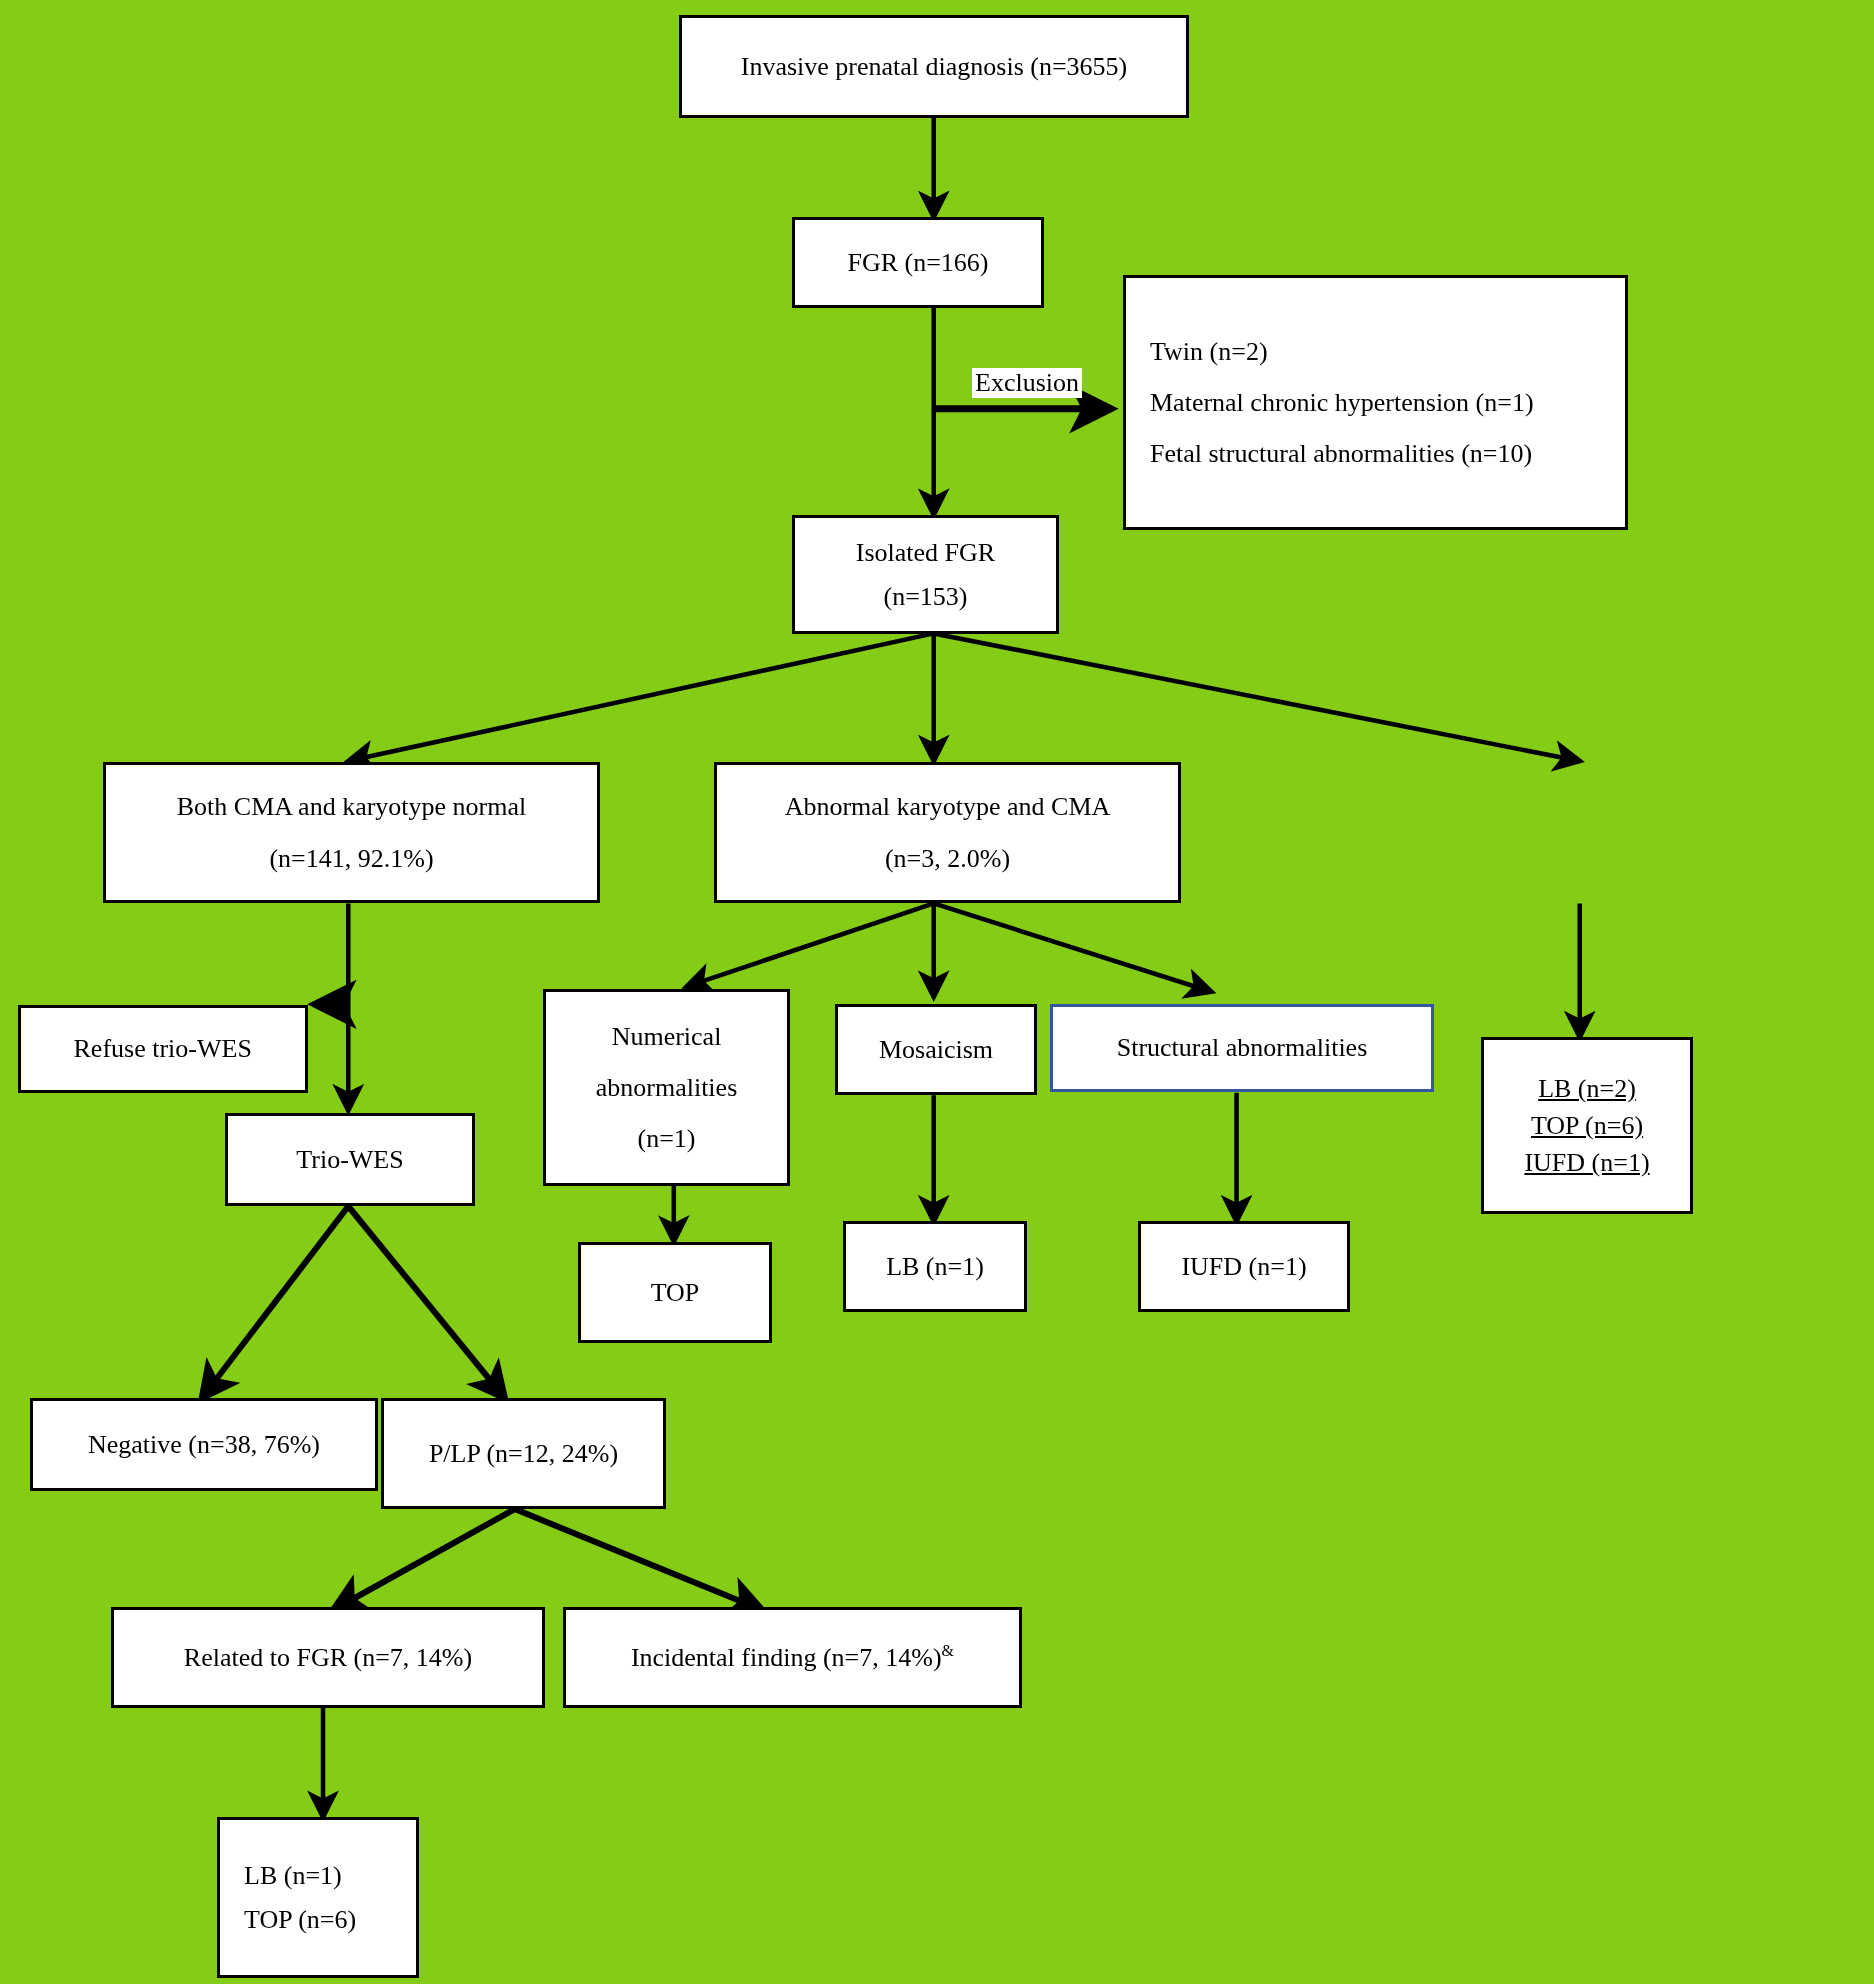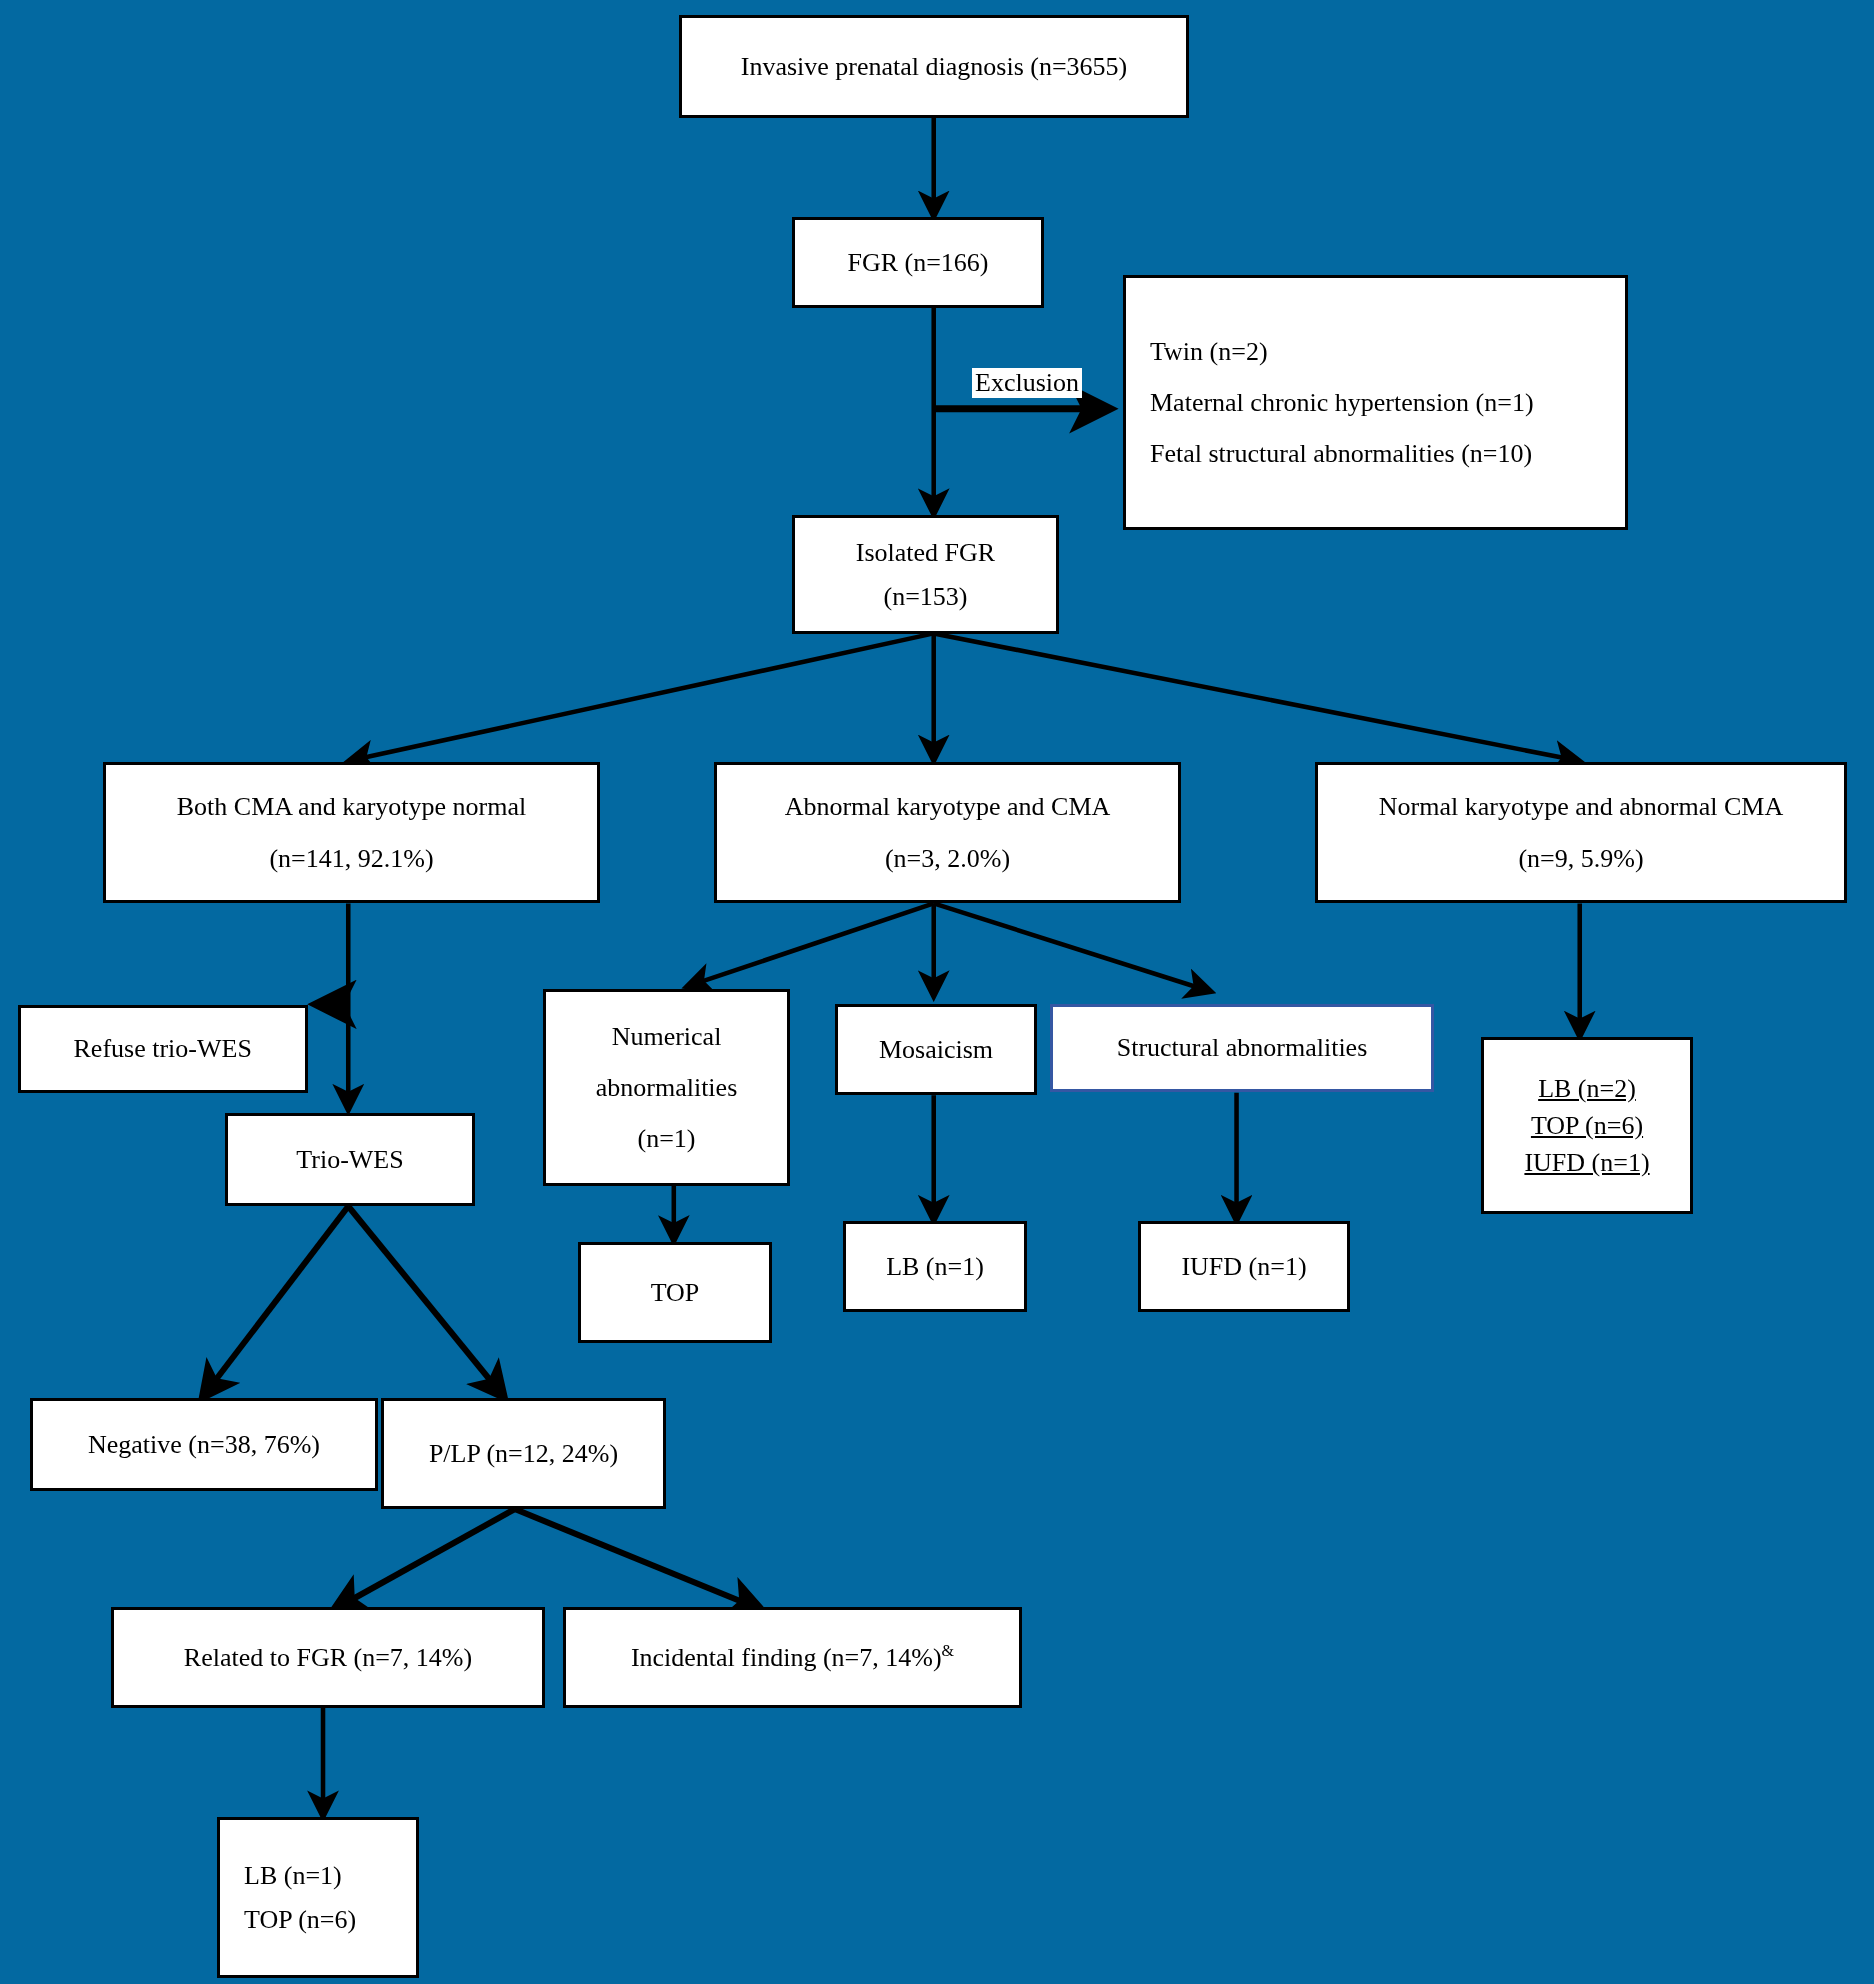--- a/index.html
+++ b/index.html
@@ -5,21 +5,21 @@
 <style>
   html, body {
     margin: 0;
     padding: 0;
     background: #ffffff;
   }
   #canvas {
     position: relative;
     width: 1875px;
     height: 1985px;
-    background: #0369a1;
+    background: #84cc16;
     font-family: "Liberation Serif", "DejaVu Serif", serif;
     overflow: hidden;
   }
   #edges {
     position: absolute;
     left: 0;
     top: 0;
     width: 1875px;
     height: 1985px;
     pointer-events: none;
@@ -147,24 +147,20 @@
   <div class="node wide-gap" style="left:103px; top:762px; width:497px; height:141px;">
     <span class="line">Both CMA and karyotype normal</span>
     <span class="line">(n=141, 92.1%)</span>
   </div>
 
   <div class="node wide-gap" style="left:714px; top:762px; width:467px; height:141px;">
     <span class="line">Abnormal karyotype and CMA</span>
     <span class="line">(n=3, 2.0%)</span>
   </div>
 
-  <div class="node wide-gap" style="left:1315px; top:762px; width:532px; height:141px;">
-    <span class="line">Normal karyotype and abnormal CMA</span>
-    <span class="line">(n=9, 5.9%)</span>
-  </div>
 
   <div class="node" style="left:17.7px; top:989px; width:290px; height:88px;margin-top:16px;">
     <span class="line">Refuse trio-WES</span>
   </div>
 
   <div class="node wide-gap" style="left:543px; top:989px; width:247px; height:197px;">
     <span class="line">Numerical</span>
     <span class="line">abnormalities</span>
     <span class="line">(n=1)</span>
   </div>

